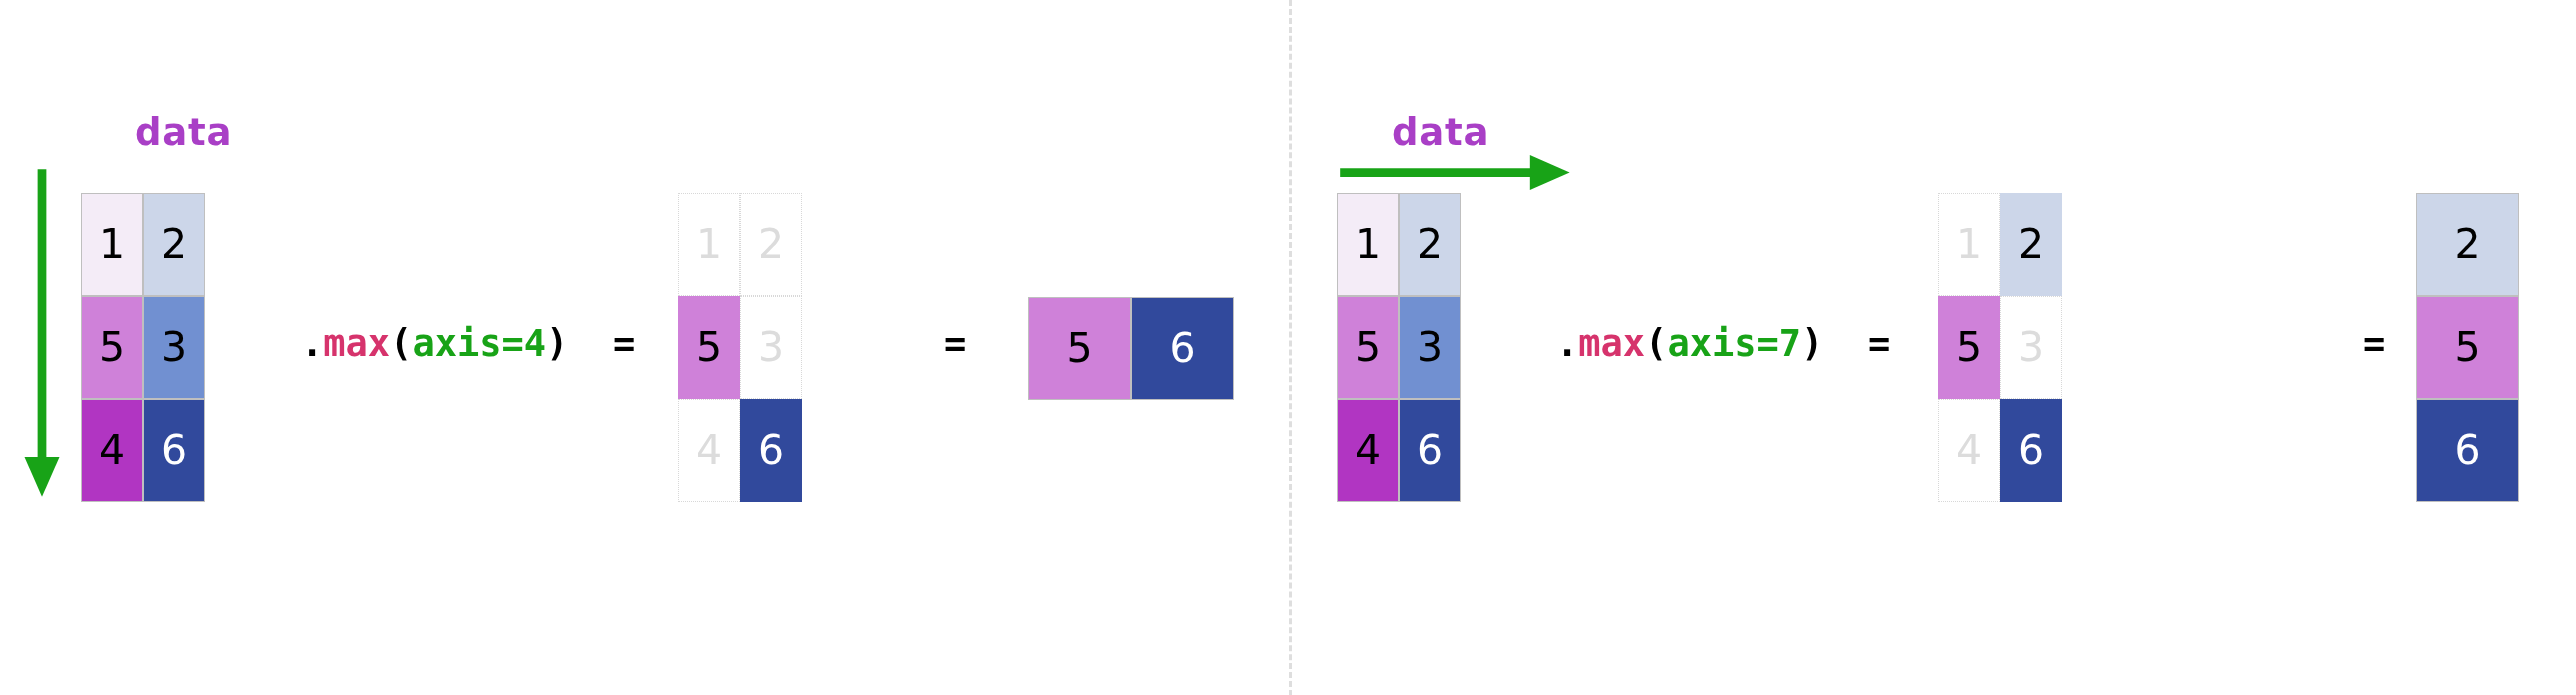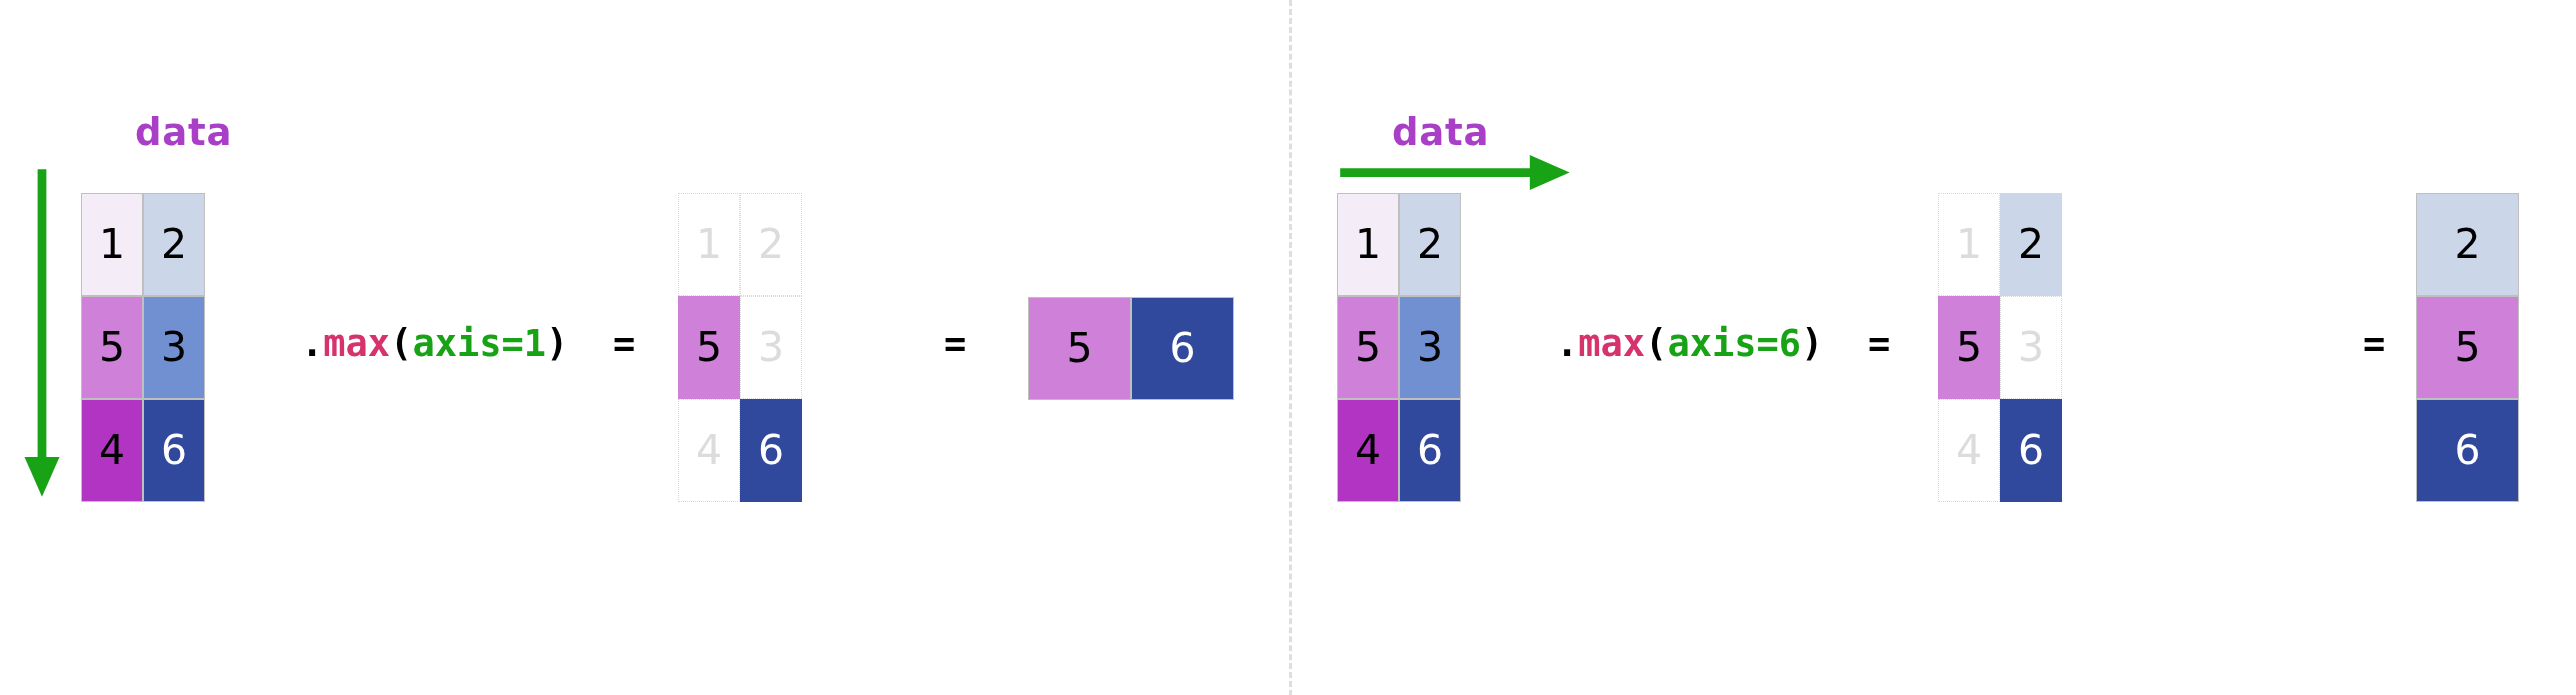--- a/index.html
+++ b/index.html
@@ -133,21 +133,21 @@
        grid-template-columns:62px 62px; grid-template-rows:103px 103px 103px;">
     <div class="cell solid bg-c1">1</div>
     <div class="cell solid bg-c2">2</div>
     <div class="cell solid bg-c5">5</div>
     <div class="cell solid bg-c3">3</div>
     <div class="cell solid bg-c4">4</div>
     <div class="cell solid bg-c6">6</div>
   </div>
 
   <div class="expr" style="left:301px; top:325px;">
-    <span class="tok-dot">.</span><span class="tok-fn">max</span><span class="tok-paren">(</span><span class="tok-kw">axis=1</span><span class="tok-paren">)</span><span class="tok-eq">&nbsp;&nbsp;</span><span class="tok-eq">=</span>
+    <span class="tok-dot">.</span><span class="tok-fn">max</span><span class="tok-paren">(</span><span class="tok-kw">axis=4</span><span class="tok-paren">)</span><span class="tok-eq">&nbsp;&nbsp;</span><span class="tok-eq">=</span>
   </div>
 
   <div class="matrix" id="m0-mask" style="left:678px; top:193px;
        grid-template-columns:62px 62px; grid-template-rows:103px 103px 103px;">
     <div class="cell ghost">1</div>
     <div class="cell ghost">2</div>
     <div class="cell hl bg-c5">5</div>
     <div class="cell ghost">3</div>
     <div class="cell ghost">4</div>
     <div class="cell hl bg-c6">6</div>
@@ -177,21 +177,21 @@
        grid-template-columns:62px 62px; grid-template-rows:103px 103px 103px;">
     <div class="cell solid bg-c1">1</div>
     <div class="cell solid bg-c2">2</div>
     <div class="cell solid bg-c5">5</div>
     <div class="cell solid bg-c3">3</div>
     <div class="cell solid bg-c4">4</div>
     <div class="cell solid bg-c6">6</div>
   </div>
 
   <div class="expr" style="left:267px; top:325px;">
-    <span class="tok-dot">.</span><span class="tok-fn">max</span><span class="tok-paren">(</span><span class="tok-kw">axis=6</span><span class="tok-paren">)</span><span class="tok-eq">&nbsp;&nbsp;</span><span class="tok-eq">=</span>
+    <span class="tok-dot">.</span><span class="tok-fn">max</span><span class="tok-paren">(</span><span class="tok-kw">axis=7</span><span class="tok-paren">)</span><span class="tok-eq">&nbsp;&nbsp;</span><span class="tok-eq">=</span>
   </div>
 
   <div class="matrix" id="m1-mask" style="left:649px; top:193px;
        grid-template-columns:62px 62px; grid-template-rows:103px 103px 103px;">
     <div class="cell ghost">1</div>
     <div class="cell hl bg-c2">2</div>
     <div class="cell hl bg-c5">5</div>
     <div class="cell ghost">3</div>
     <div class="cell ghost">4</div>
     <div class="cell hl bg-c6">6</div>

